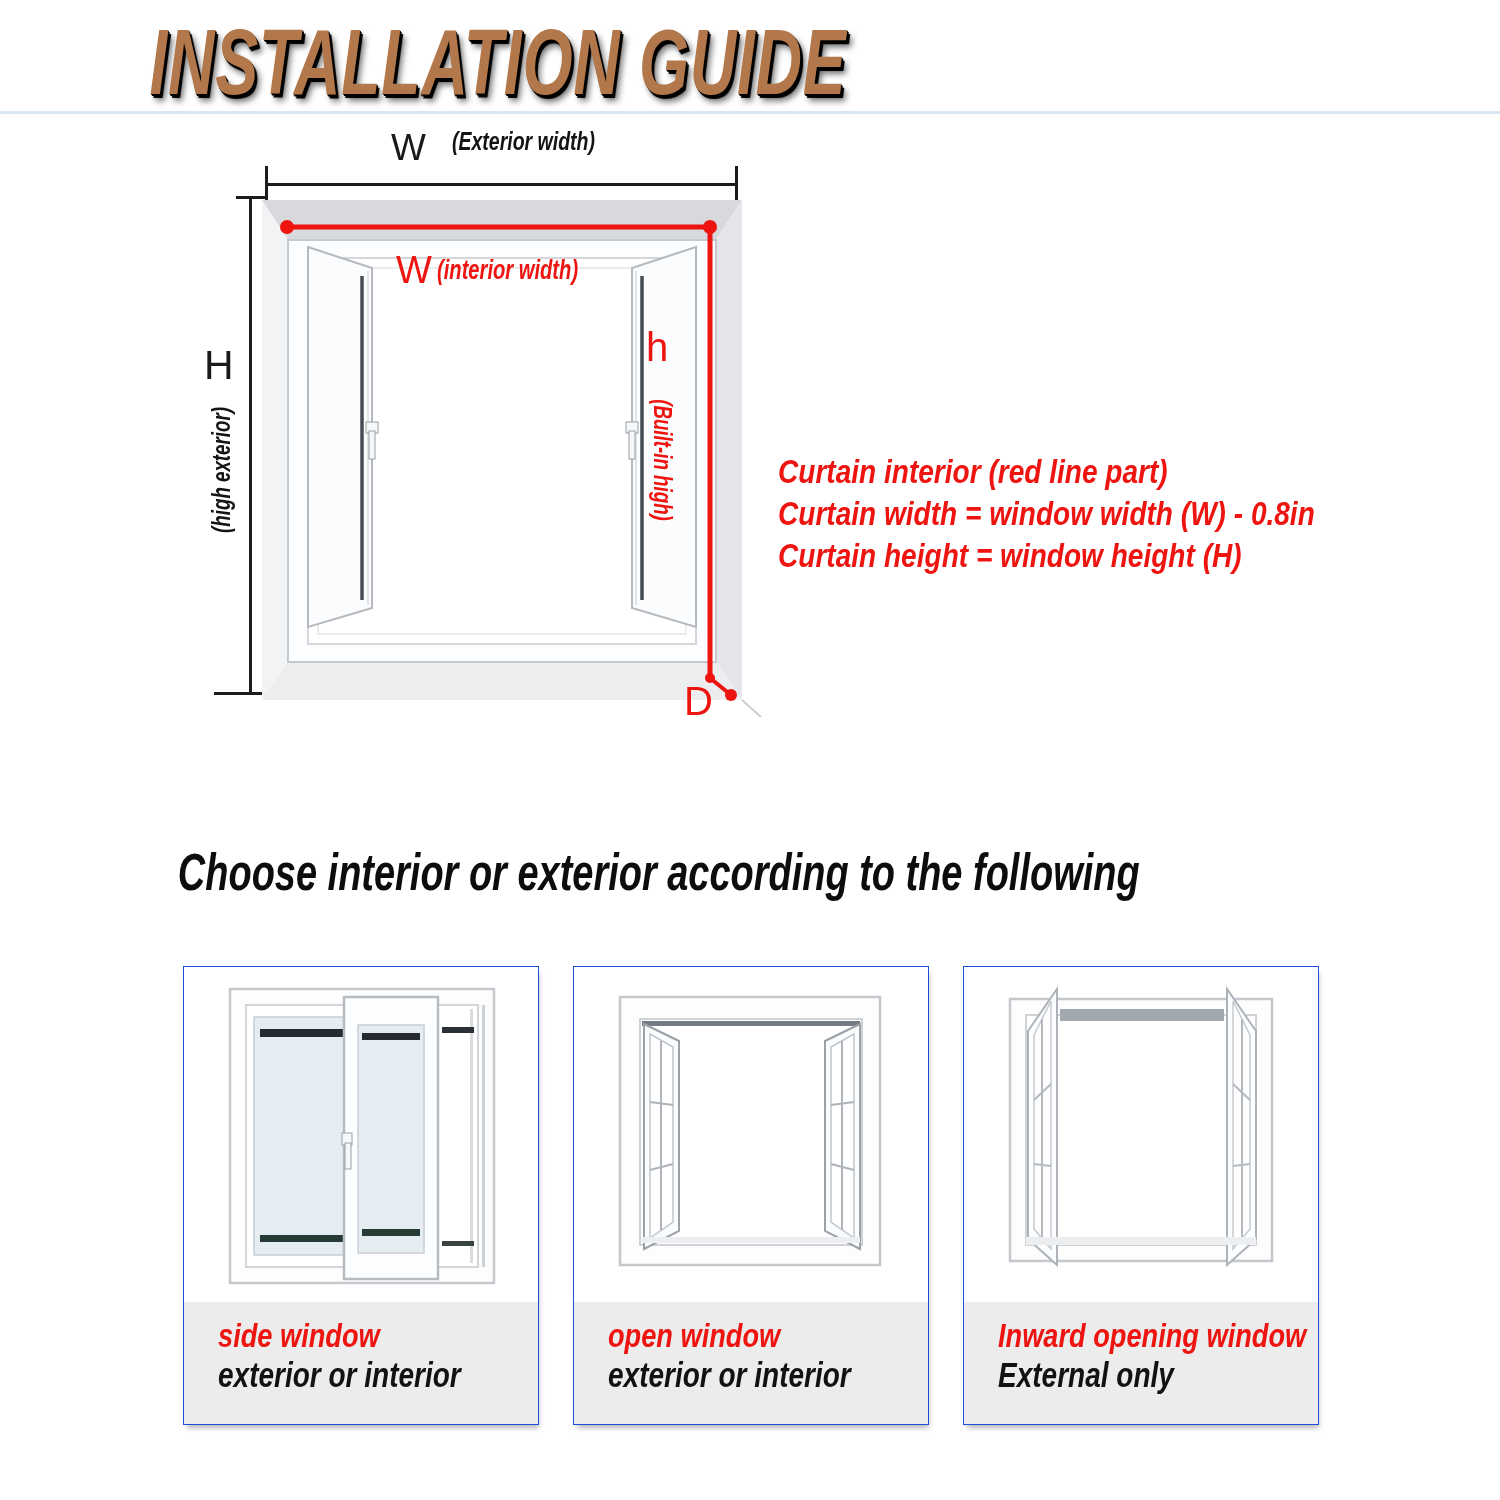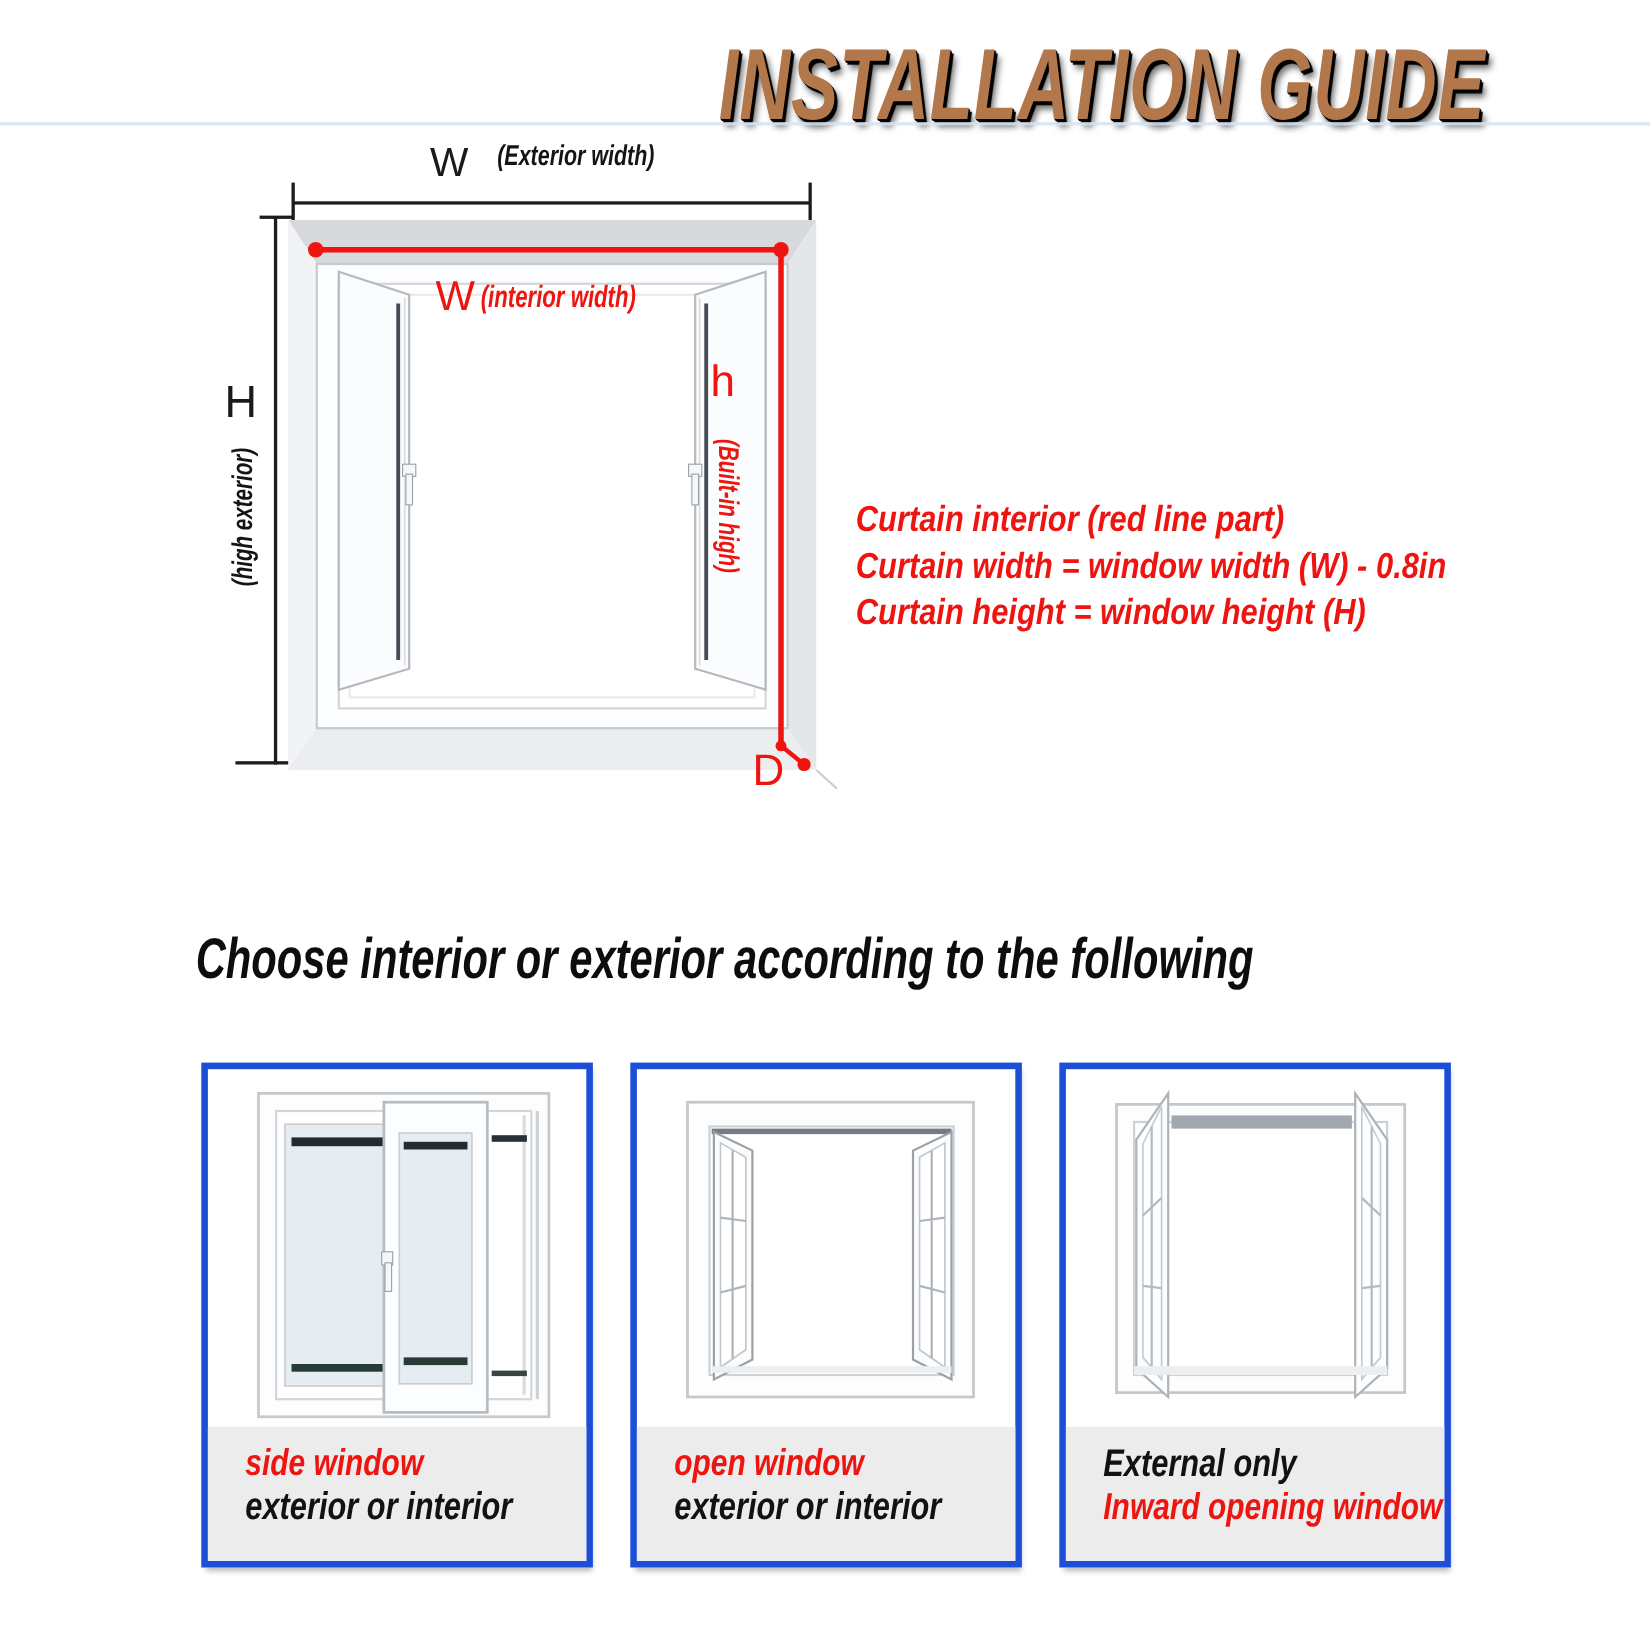--- a/index.html
+++ b/index.html
@@ -1,20 +1,20 @@
 <!DOCTYPE html>
 <html><head>
 <meta charset="utf-8">
 <style>
   html,body{margin:0;padding:0;background:#fff;}
   .canvas{position:relative;width:1500px;height:1500px;background:#ffffff;overflow:hidden;
           font-family:"Liberation Sans",sans-serif;color:#111;}
   .abs{position:absolute;}
   
-  .title-wrap{position:absolute;top:10px;left:0;right:0;text-align:right;margin-top:15px;}
+  .title-wrap{position:absolute;top:10px;left:0;right:0;text-align:left;}
   .title-text{display:inline-block;transform:scaleX(.70);transform-origin:50% 50%;
     font-size:92px;font-weight:bold;font-style:italic;letter-spacing:1px;color:#b2784b;white-space:nowrap;
     text-shadow:1px 1px 0 #000,2px 2px 0 #000,4px 4px 1px #000,7px 7px 7px rgba(0,0,0,.55);}
   .blue-rule{position:absolute;top:111px;left:0;width:1500px;height:3px;background:#d5e3f2;opacity:.85;}
   
   .dim{position:absolute;background:#1c1c1c;}
   
   .lbl{position:absolute;white-space:nowrap;}
   .letter{font-weight:400;color:#1a1a1a;}
   .cond{display:inline-block;transform-origin:0 50%;font-weight:bold;font-style:italic;}
@@ -25,21 +25,21 @@
   .note-inner{display:inline-block;transform:scaleX(.85);transform-origin:0 0;
     font-size:33px;line-height:42px;font-weight:bold;font-style:italic;}
   .note-black{color:#101010;}
   .note-red{color:#ee1410;}
   
   .heading-wrap{position:absolute;top:842px;left:0;right:0;}
   .heading-text{display:inline-block;transform:scaleX(.73);transform-origin:50% 50%;
     font-size:52px;font-weight:bold;font-style:italic;color:#0d0d0d;white-space:nowrap;}
   
   .panel{position:absolute;top:966px;width:356px;height:459px;background:#fff;
-    border:6px solid #1d4ed8;box-sizing:border-box;box-shadow:2px 5px 5px -2px rgba(0,0,0,.28);}
+    border:1px solid #1d4ed8;box-sizing:border-box;box-shadow:2px 5px 5px -2px rgba(0,0,0,.28);}
   .panel-art{position:absolute;}
   .panel-caption{position:absolute;left:0;right:0;bottom:0;height:122px;background:#ececec;
     padding:14px 0 0 34px;box-sizing:border-box;}
   .cap-line{white-space:nowrap;}
   .cap-red{display:inline-block;transform:scaleX(.80);transform-origin:0 50%;
     font-size:34px;font-weight:bold;font-style:italic;color:#ee1410;}
   .cap-black{display:inline-block;transform:scaleX(.80);transform-origin:0 50%;
     font-size:35px;font-weight:bold;font-style:italic;color:#121212;}
 </style>
 </head>
@@ -189,18 +189,18 @@
       <g>
         <polygon points="252,48 223,6 223,282 252,256" fill="#fcfdfe" stroke="#aeb3b9" stroke-width="2"></polygon>
         <polygon points="246,52 229,18 229,266 246,246" fill="#fefefe" stroke="#c5cacf" stroke-width="1.5"></polygon>
         <line x1="246" y1="117" x2="229" y2="101" stroke="#b3b9be" stroke-width="2"></line>
         <line x1="246" y1="181" x2="229" y2="183" stroke="#b3b9be" stroke-width="2"></line>
         <line x1="238" y1="36" x2="238" y2="256" stroke="#b3b9be" stroke-width="2"></line>
       </g>
       <rect x="22" y="254" width="230" height="8" fill="#eceef0"></rect>
     </svg>
     <div class="panel-caption">
+      <div class="cap-line"><span class="cap-red">Inward opening window</span></div>
       <div class="cap-line"><span class="cap-black">External only</span></div>
-      <div class="cap-line"><span class="cap-red">Inward opening window</span></div>
     </div>
   </div>
 
 </div>
 
 </body></html>

